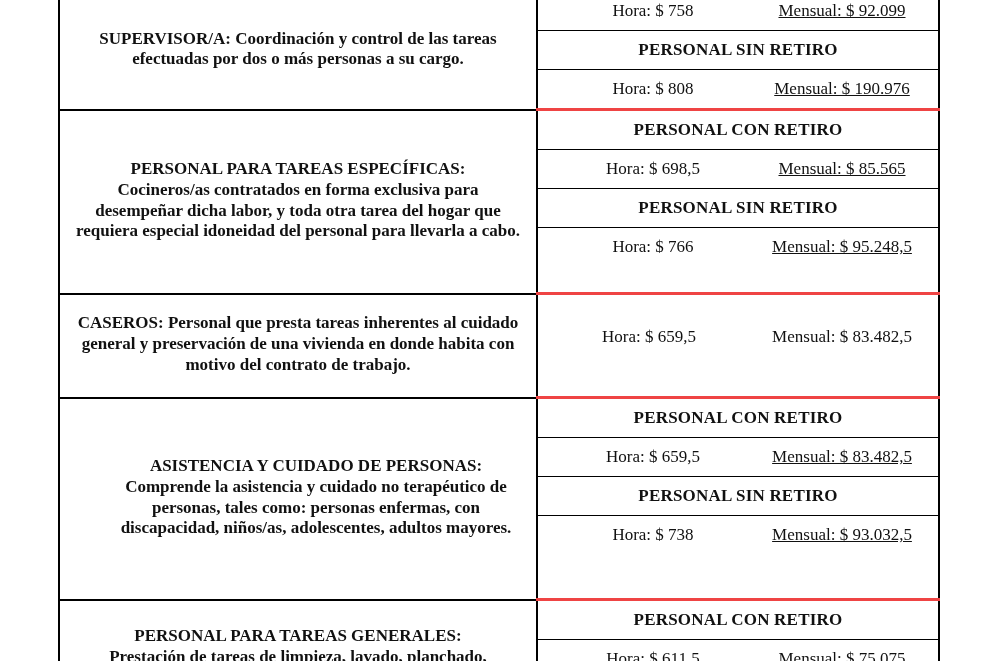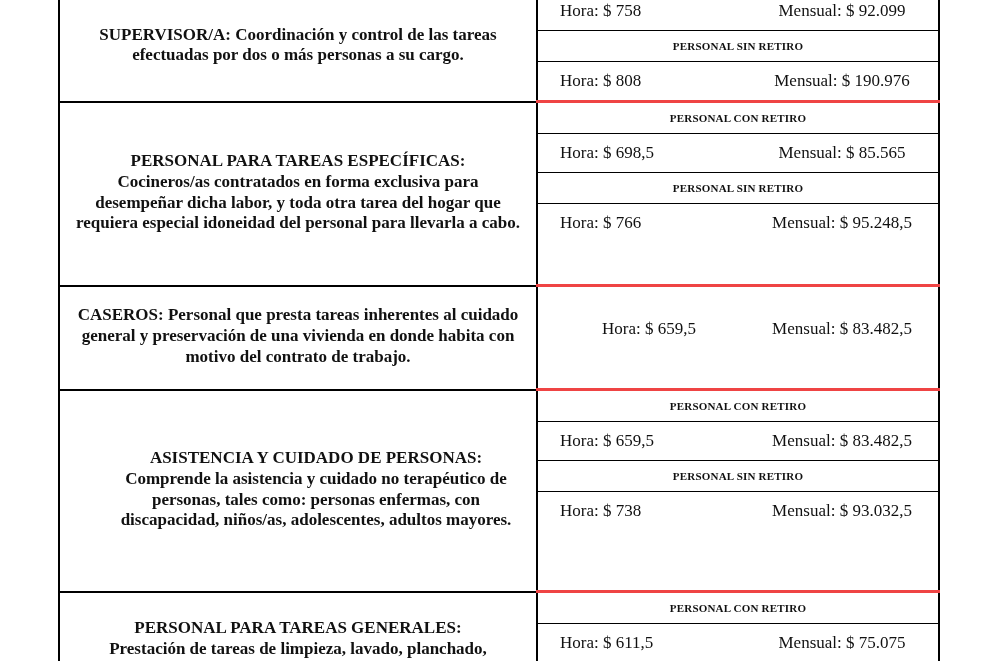--- a/index.html
+++ b/index.html
@@ -60,38 +60,40 @@
   td.valcell.thick-bottom { border-bottom: 2px solid #000; }
 
   .band {
     border-bottom: 1px solid #000;
   }
   .band:last-child { border-bottom: none; }
 
   .band.header-band {
     text-align: center;
     font-weight: bold;
-    font-size: 11px;
+    font-size: 17px;
     letter-spacing: 0.2px;
     padding: 9px 0 9px 0;
   }
   .band.rates-band {
     display: flex;
     font-size: 17px;
     padding: 9px 0 9px 0;
   }
   .band.rates-band .hora {
     flex: 0 0 52%;
+    text-align: center;
     padding-left: 22px;
     box-sizing: border-box;
   }
   .band.rates-band .mensual {
     flex: 1 1 auto;
     text-align: center;
     box-sizing: border-box;
+    text-decoration: underline;
   }
   .band.single-rates {
     display: flex;
     font-size: 17px;
     padding: 0;
     height: 100%;
     align-items: center;
   }
   .band.single-rates .hora {
     flex: 0 0 52%;

